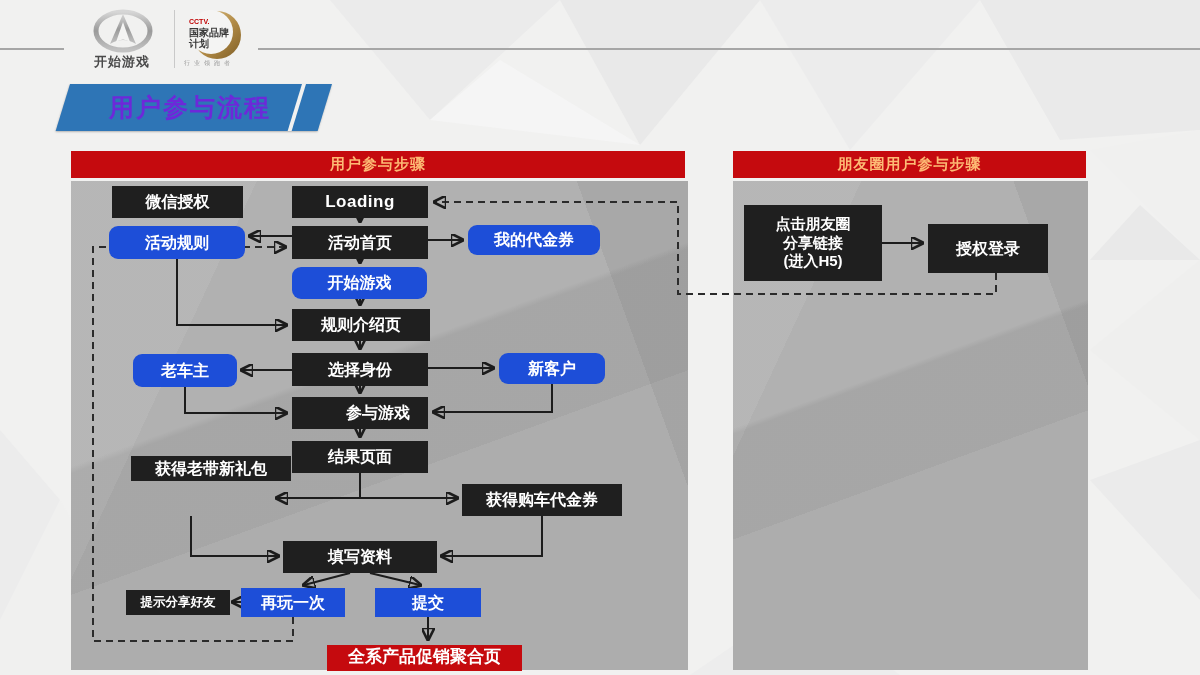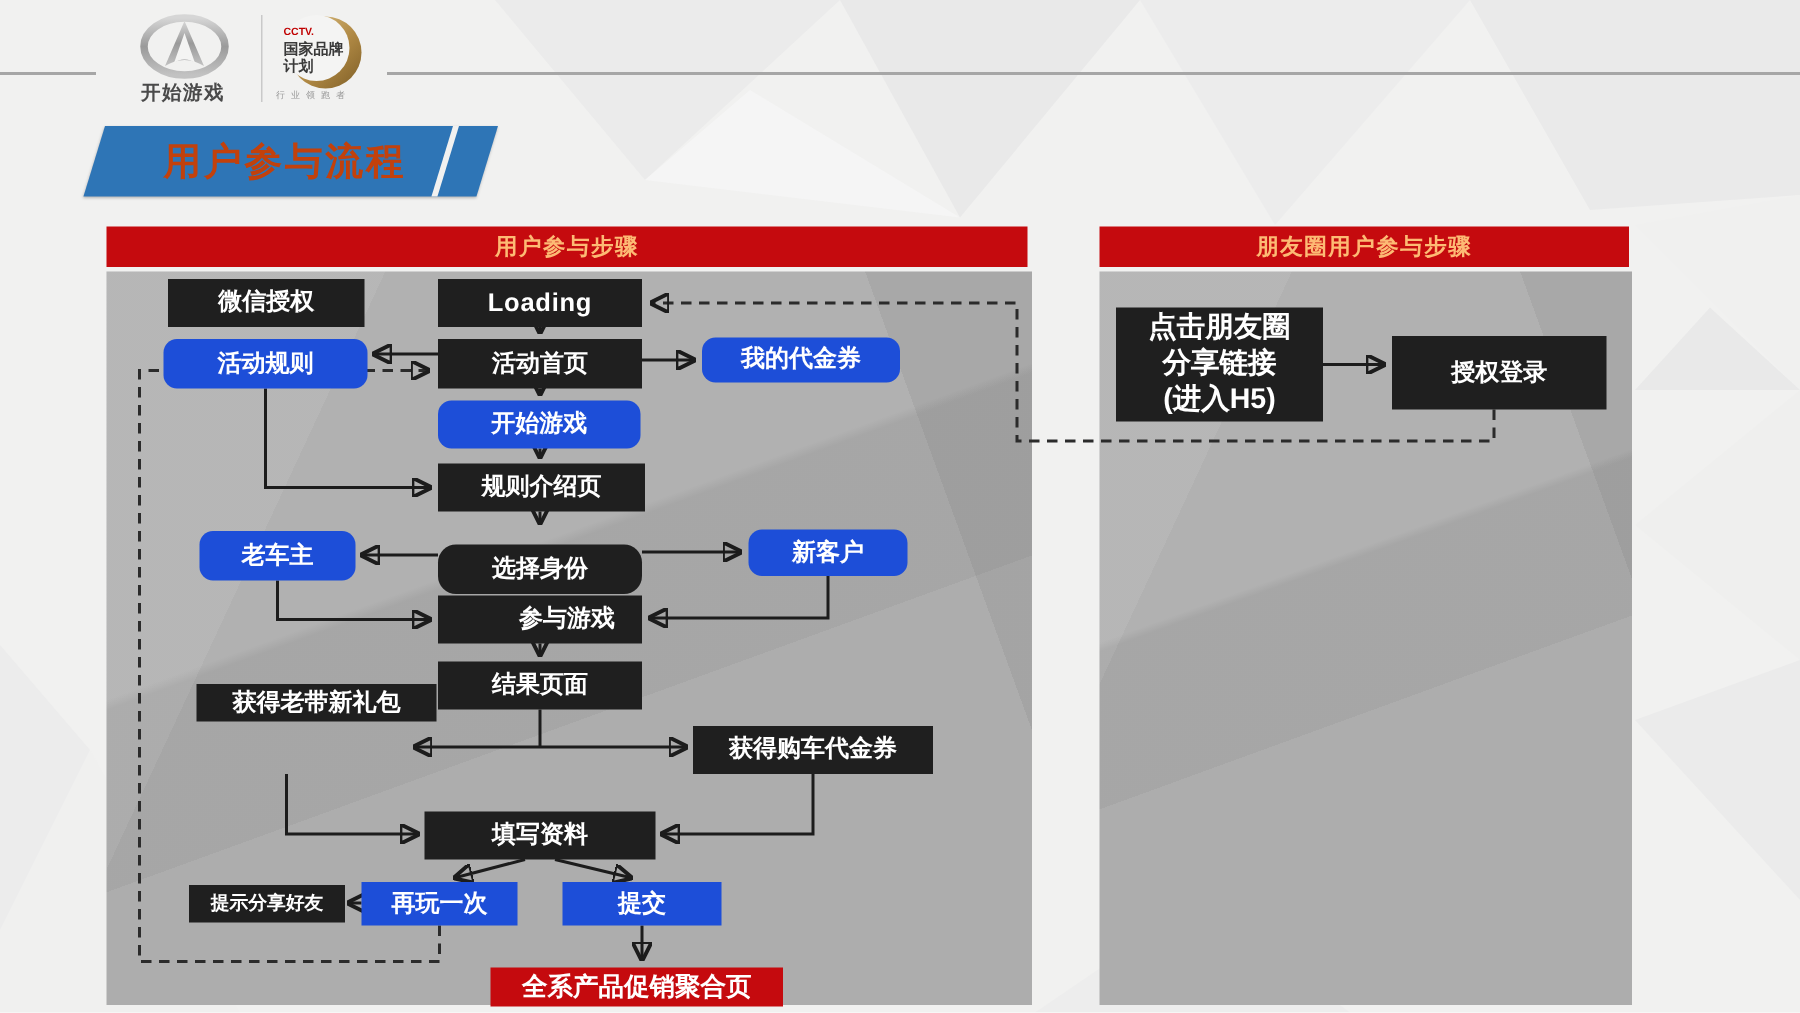--- a/index.html
+++ b/index.html
@@ -24,21 +24,21 @@
   .badge-sub{position:absolute;left:2px;top:53px;width:62px;font-size:6px;color:#9a9a9a;
              letter-spacing:4px;white-space:nowrap;}
 
   
   #title-banner{position:absolute;left:70px;top:84px;width:262px;height:47px;
                 background:#2E75B6;transform:skewX(-17deg);transform-origin:top left;
                 z-index:3;box-shadow:0 1px 2px rgba(0,0,0,.25);}
   #title-banner .slash{position:absolute;right:26px;top:0;width:4px;height:100%;background:#F1F1F0;}
   #page-title{position:absolute;left:70px;top:84px;width:240px;height:47px;z-index:4;
               display:flex;align-items:center;justify-content:center;
-              color:#c2410c;font-size:25px;font-weight:bold;letter-spacing:2px;}
+              color:#6d28d9;font-size:25px;font-weight:bold;letter-spacing:2px;}
 
   
   .panel-header{position:absolute;height:27px;background:#C50A0E;color:#fdba74;
                 display:flex;align-items:center;justify-content:center;
                 font-size:15px;font-weight:bold;letter-spacing:1px;z-index:3;}
   .panel-body{position:absolute;z-index:1;
       background:
         linear-gradient(115deg, rgba(255,255,255,0.07) 0 22%, rgba(255,255,255,0) 22%),
         linear-gradient(250deg, rgba(0,0,0,0.05) 0 14%, rgba(0,0,0,0) 14%),
         linear-gradient(160deg, rgba(255,255,255,0.05) 40% , rgba(0,0,0,0.04) 41% 58%, rgba(255,255,255,0) 58%),
@@ -174,32 +174,32 @@
   </svg>
 
   <div class="node blk" style="left:112px;top:186px;width:131px;height:32px;">微信授权</div>
   <div class="node blk en" style="left:292px;top:186px;width:136px;height:32px;">Loading</div>
   <div class="node ylw rnd" style="left:109px;top:226px;width:136px;height:33px;">活动规则</div>
   <div class="node blk" style="left:292px;top:226px;width:136px;height:33px;">活动首页</div>
   <div class="node ylw rnd" style="left:468px;top:225px;width:132px;height:30px;">我的代金券</div>
   <div class="node ylw rnd" style="left:292px;top:267px;width:135px;height:32px;">开始游戏</div>
   <div class="node blk" style="left:292px;top:309px;width:138px;height:32px;">规则介绍页</div>
   <div class="node ylw rnd" style="left:133px;top:354px;width:104px;height:33px;">老车主</div>
-  <div class="node blk" style="left:292px;top:363px;width:136px;height:33px;border-radius:12px;">选择身份</div>
+  <div class="node blk" style="left:292px;top:353px;width:136px;height:33px;">选择身份</div>
   <div class="node ylw rnd" style="left:499px;top:353px;width:106px;height:31px;">新客户</div>
   <div class="node blk" style="left:292px;top:397px;width:136px;height:32px;padding-left:36px;">参与游戏</div>
   <div class="node blk" style="left:292px;top:441px;width:136px;height:32px;">结果页面</div>
   <div class="node blk" style="left:112px;top:456px;width:160px;height:25px;margin-left:19px;">获得老带新礼包</div>
   <div class="node blk" style="left:462px;top:484px;width:160px;height:32px;">获得购车代金券</div>
   <div class="node blk" style="left:283px;top:541px;width:154px;height:32px;">填写资料</div>
   <div class="node blk sm" style="left:126px;top:590px;width:104px;height:25px;">提示分享好友</div>
   <div class="node ylw" style="left:241px;top:588px;width:104px;height:29px;">再玩一次</div>
   <div class="node ylw" style="left:375px;top:588px;width:106px;height:29px;">提交</div>
-  <div class="node redbox" style="left:327px;top:645px;width:195px;height:26px;">全系产品促销聚合页</div>
-
-  <div class="node blk" style="left:744px;top:205px;width:138px;height:76px;font-size:19px;">
+  <div class="node redbox" style="left:327px;top:645px;width:195px;height:26px;font-family:Liberation Mono, monospace;">全系产品促销聚合页</div>
+
+  <div class="node blk" style="left:744px;top:205px;width:138px;height:76px;font-size:15px;">
     <span>点击朋友圈</span>
     <span>分享链接</span>
     <span>(进入H5)</span>
   </div>
-  <div class="node blk" style="left:928px;top:224px;width:143px;height:49px;">授权登录</div>
+  <div class="node blk" style="left:928px;top:224px;width:120px;height:49px;">授权登录</div>
 
 </div>
 
 </body></html>

